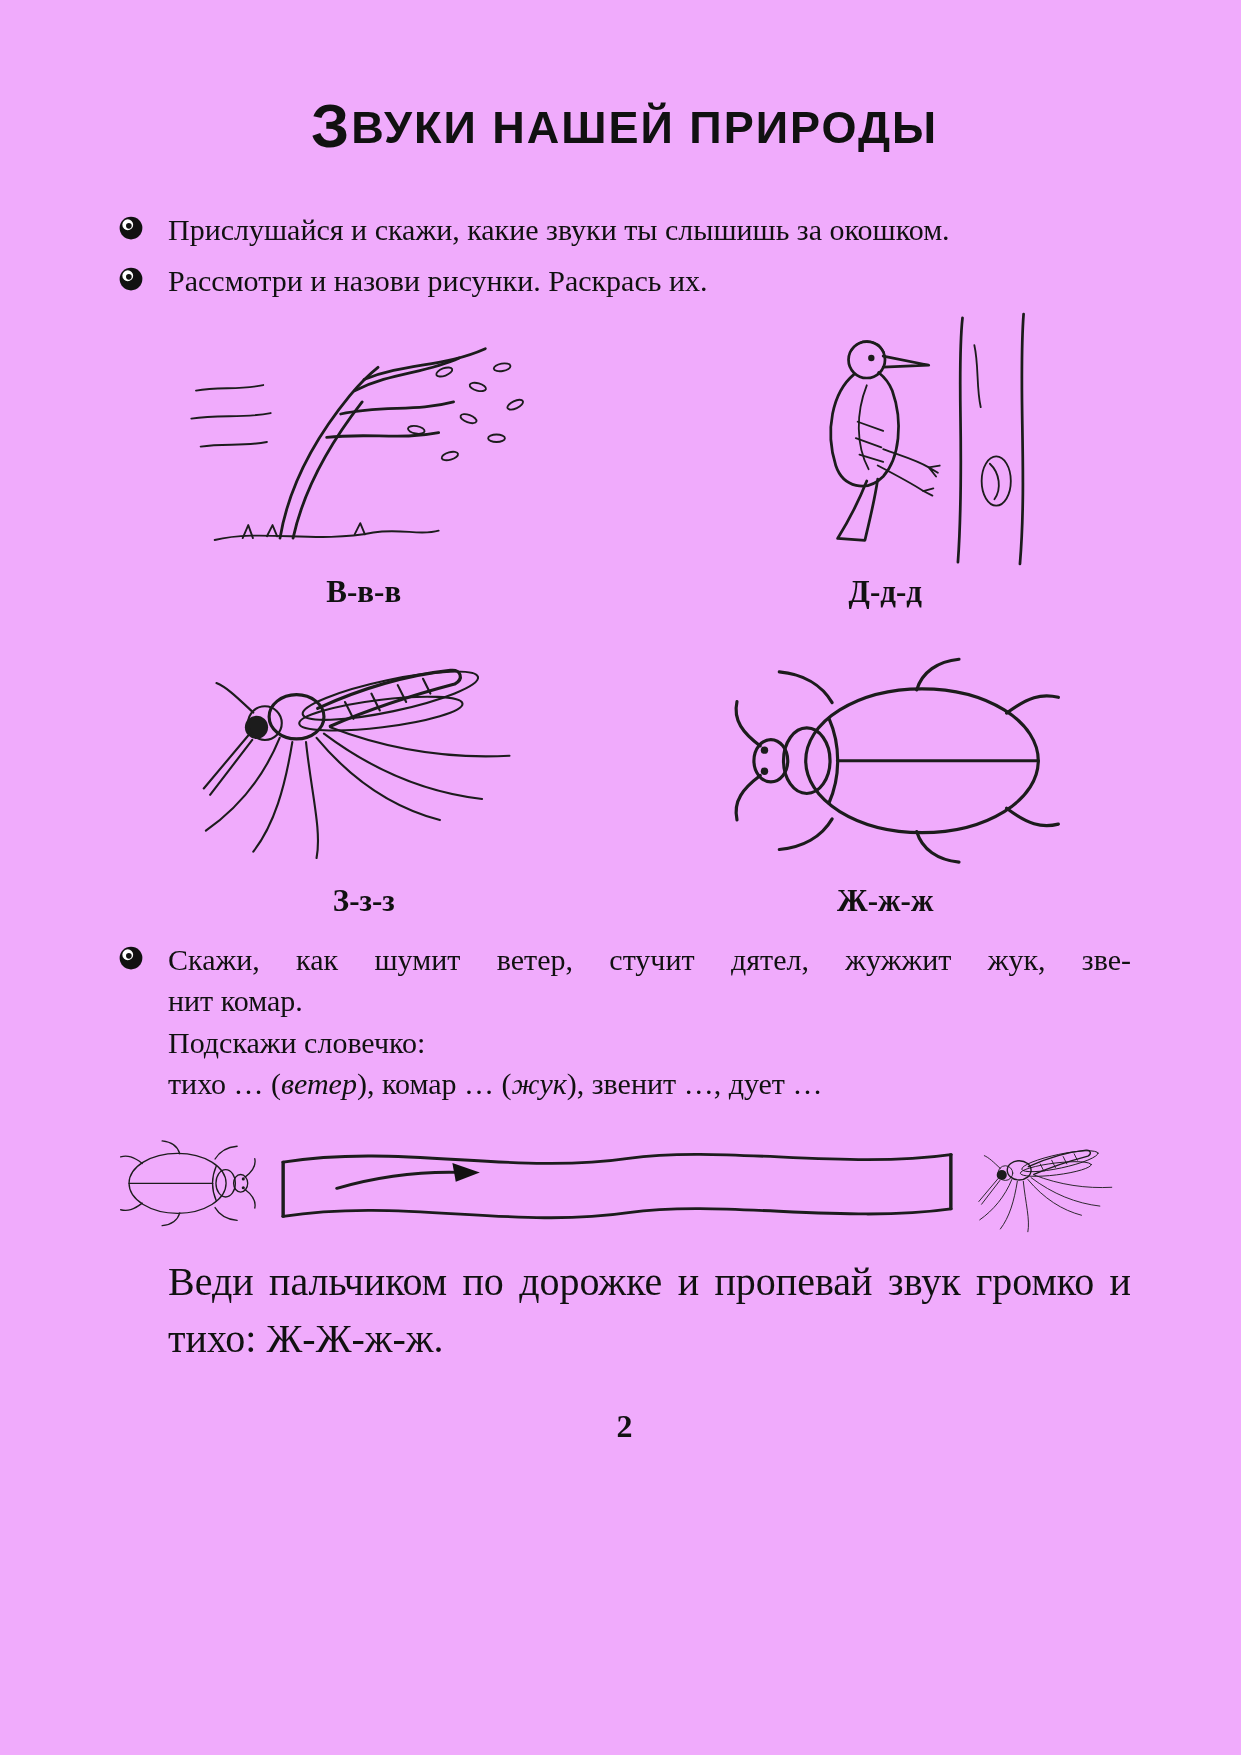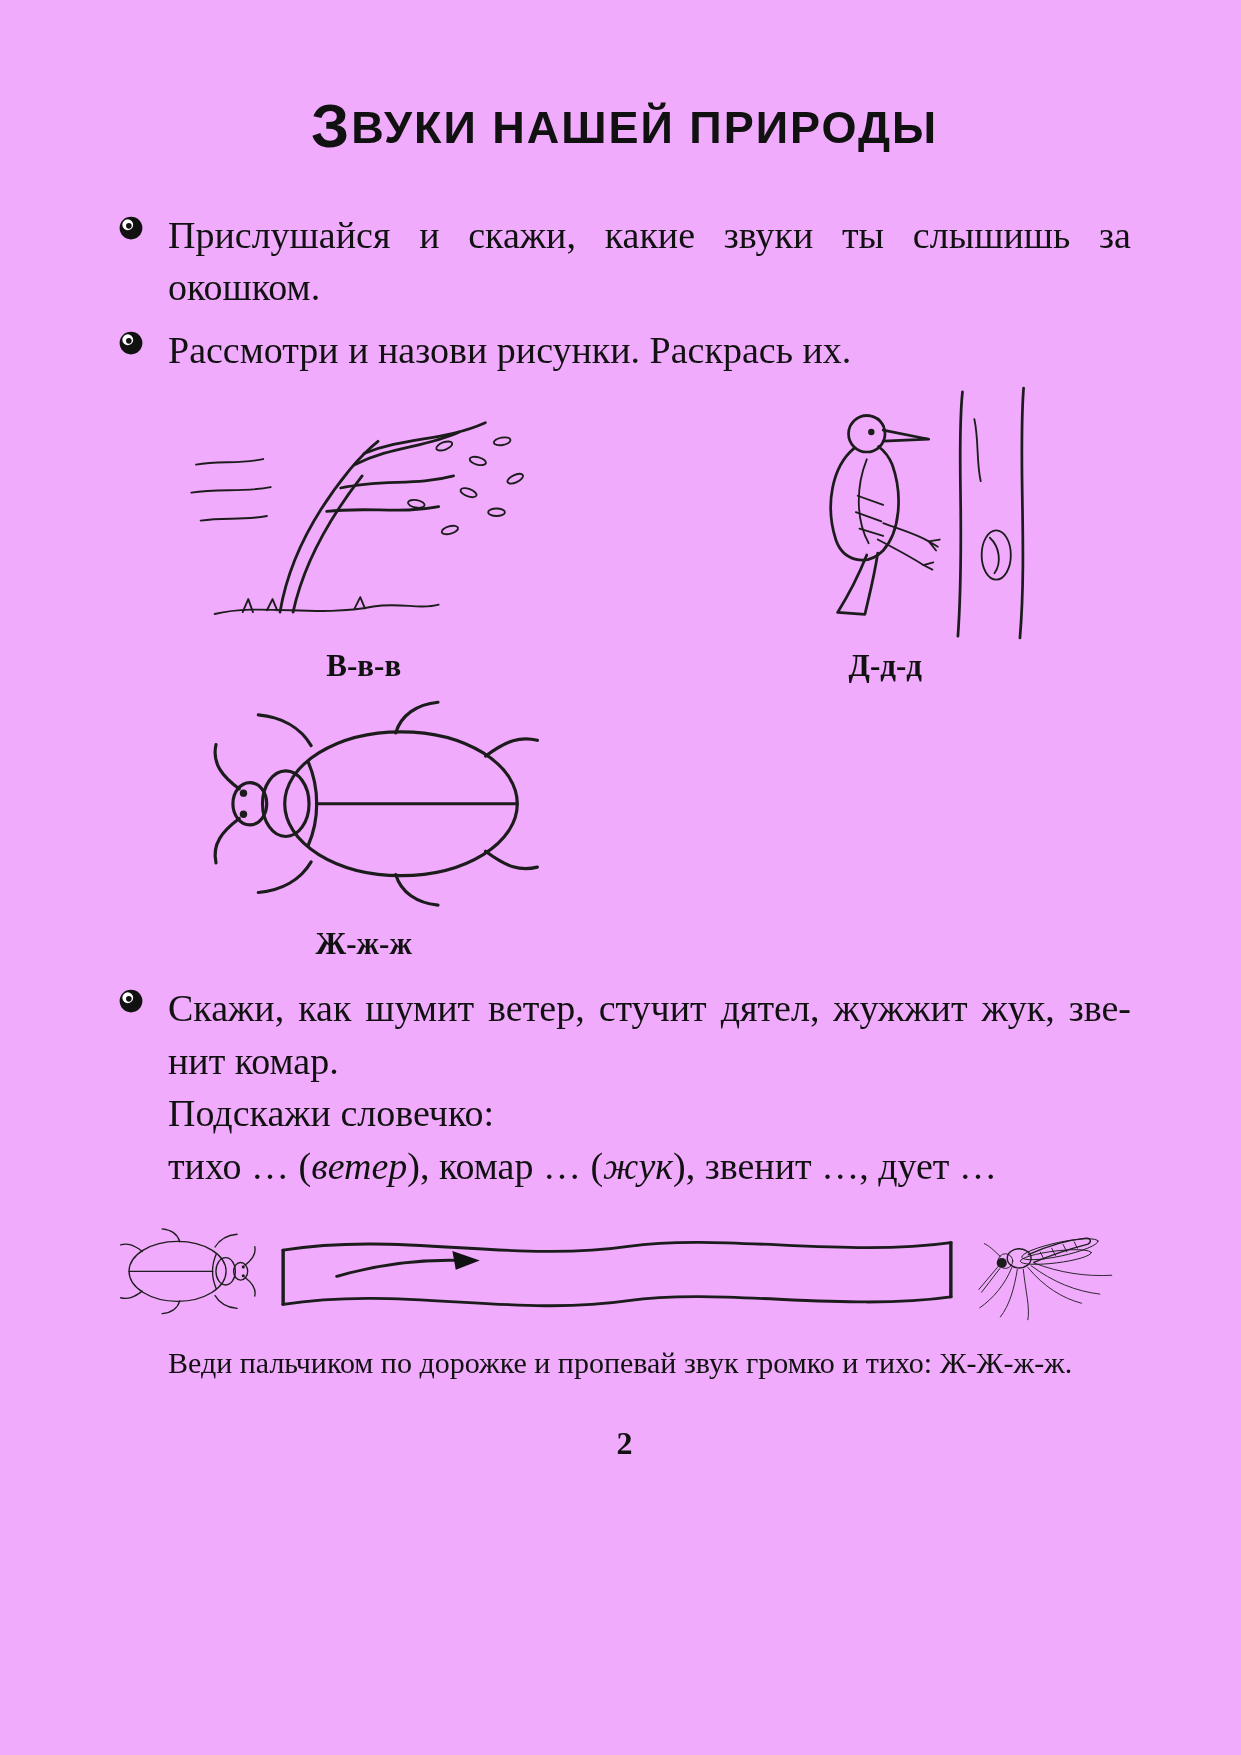--- a/index.html
+++ b/index.html
@@ -24,21 +24,21 @@
     white-space:nowrap;
   }
   .title-initial{font-size:61px;line-height:1;vertical-align:-4px;}
   .task{display:flex;align-items:flex-start;margin-bottom:10px;}
   .bullet{
     width:50px;flex-shrink:0;padding-top:6px;
   }
   .bullet svg{width:26px;height:26px;display:block;}
   .task-text{
     flex:1 1 auto;
-    font-size:38px;
+    font-size:30px;
     line-height:1.38;
     text-align:justify;
   }
   .force-justify{text-align:justify;text-align-last:justify;}
   .ital{font-style:italic;}
   .figures{
     display:grid;
     grid-template-columns:1fr 1fr;
     column-gap:30px;
     row-gap:14px;
@@ -55,21 +55,21 @@
   .ink-thin{stroke:#1c1c1c;fill:none;stroke-width:2;stroke-linecap:round;stroke-linejoin:round;}
   .ribbon-row{
     display:flex;
     align-items:center;
     margin:26px 0 14px 0;
   }
   .ribbon-row .mini{flex-shrink:0;}
   .ribbon-row .band{flex:1 1 auto;margin:0 6px;}
   .final-text{
     padding-left:50px;
-    font-size:30px;
+    font-size:40px;
     line-height:1.42;
     text-align:justify;
   }
   .page-number{
     text-align:center;
     font-weight:700;
     font-size:32px;
     margin-top:40px;
   }
   .hidden-defs{position:absolute;width:0;height:0;overflow:hidden;}
@@ -193,20 +193,26 @@
         <path class="ink-thin" d="M142,156 L168,164"></path>
         <path class="ink" d="M150,185 C140,210 128,232 118,248 L148,250 C152,232 158,210 162,183"></path>
         <path class="ink-thin" d="M168,150 C190,158 205,162 218,170"></path>
         <path class="ink-thin" d="M218,170 l10,6 M218,170 l12,-2 M218,170 l8,10"></path>
         <path class="ink-thin" d="M162,168 C185,180 200,188 212,196"></path>
         <path class="ink-thin" d="M212,196 l10,5 M212,196 l11,-3"></path>
       </svg>
       <div class="caption">Д-д-д</div>
     </div>
 
+    <div class="figure">
+      <svg viewBox="0 0 360 240" width="380" height="253">
+        <use href="#sym-mosquito"></use>
+      </svg>
+      <div class="caption">З-з-з</div>
+    </div>
 
     <div class="figure">
       <svg viewBox="0 0 340 210" width="360" height="222">
         <use href="#sym-beetle"></use>
       </svg>
       <div class="caption">Ж-ж-ж</div>
     </div>
 
   </div>
 

